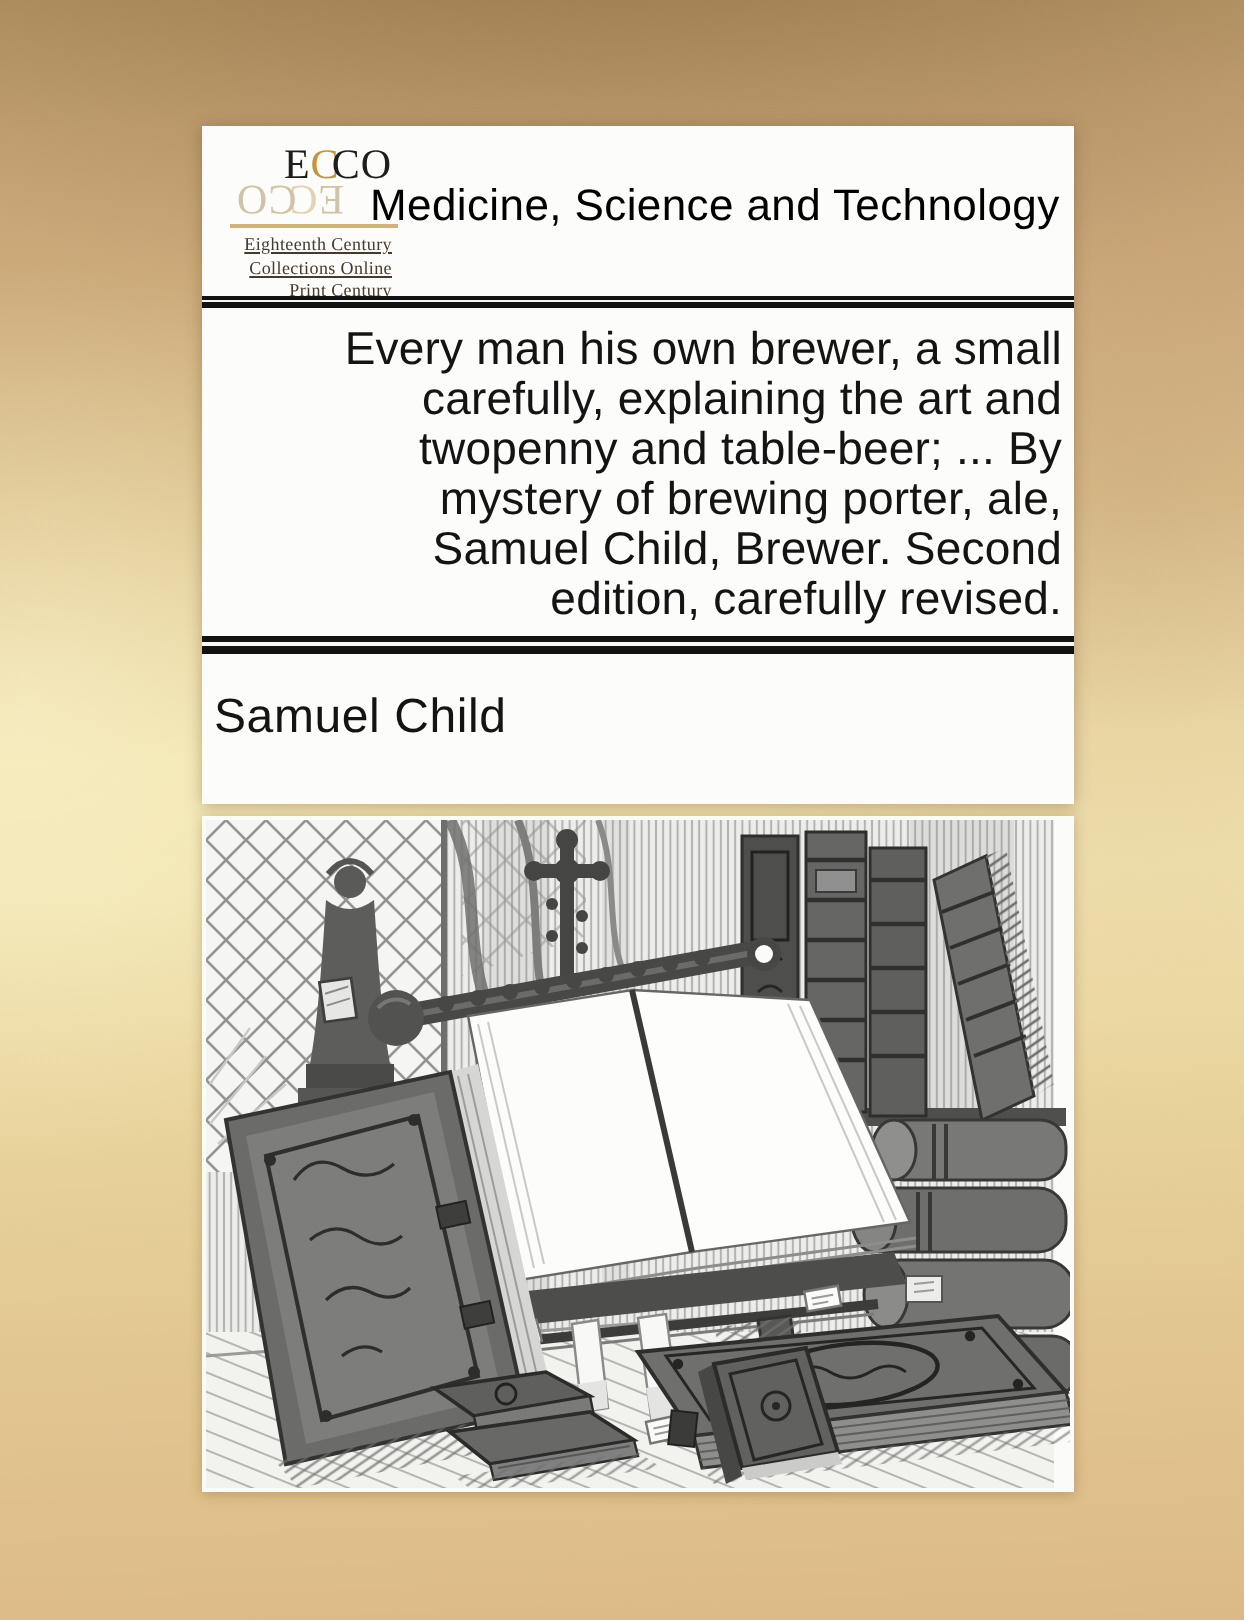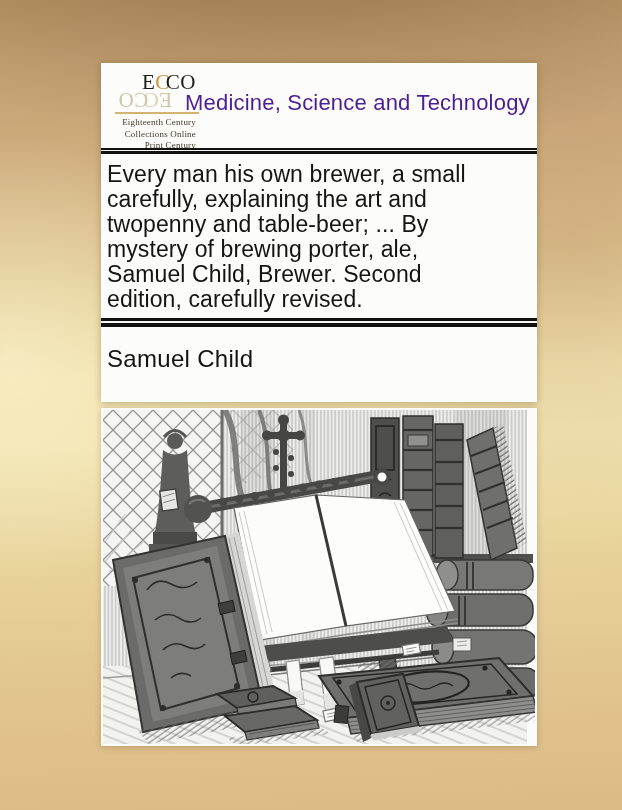--- a/index.html
+++ b/index.html
@@ -29,36 +29,36 @@
     color:#1d1d1b;letter-spacing:.5px;white-space:nowrap;
   }
   .logo-word .lc{display:inline-block;}
   .logo-word .lc2{margin-left:-4px;}
   .gc{color:#c8943b;}
   .logo-reflect{transform:rotate(180deg);opacity:.62;color:#b4a176;margin-top:-2px;}
   .logo-reflect .gc{color:#d4ba83;}
   .logo-rule{height:2px;background:#d3b273;margin:3px -3px 0 -3px;}
   .logo-tagline{margin-top:3px;font-family:"Liberation Serif", serif;
     font-size:9px;line-height:11.5px;color:#453a2d;letter-spacing:.2px;}
-  .logo-tagline div{white-space:nowrap;}
+  .logo-tagline div{white-space:nowrap;text-decoration:underline;}
 
   .series-title{
     position:absolute;left:84px;top:27px;width:350px;
-    font-size:22px;color:#4c1d95;letter-spacing:.2px;white-space:nowrap;
+    font-size:22px;color:#000000;letter-spacing:.2px;white-space:nowrap;
   }
 
   .rule{position:absolute;left:0;width:100%;}
   .rule-1{top:85px;height:6px;
     background:linear-gradient(180deg,#121212 0 2px,#f6f6f3 2px 3px,#121212 3px 6px);}
   .rule-2{top:255px;height:9px;
     background:linear-gradient(180deg,#121212 0 3px,#f6f6f3 3px 5px,#121212 5px 9px);}
 
   .book-title{
     position:absolute;left:6px;top:99px;width:424px;
-    font-size:23px;line-height:25px;color:#141414;letter-spacing:.1px;
+    font-size:23px;line-height:25px;color:#141414;letter-spacing:.1px;text-align:right;
   }
   .book-title div{white-space:nowrap;}
   .author-name{
     position:absolute;left:6px;top:282px;
     font-size:24px;color:#141414;letter-spacing:.3px;white-space:nowrap;
   }
 
   
   .engraving-block{
     position:absolute;left:101px;top:408px;width:436px;height:338px;

